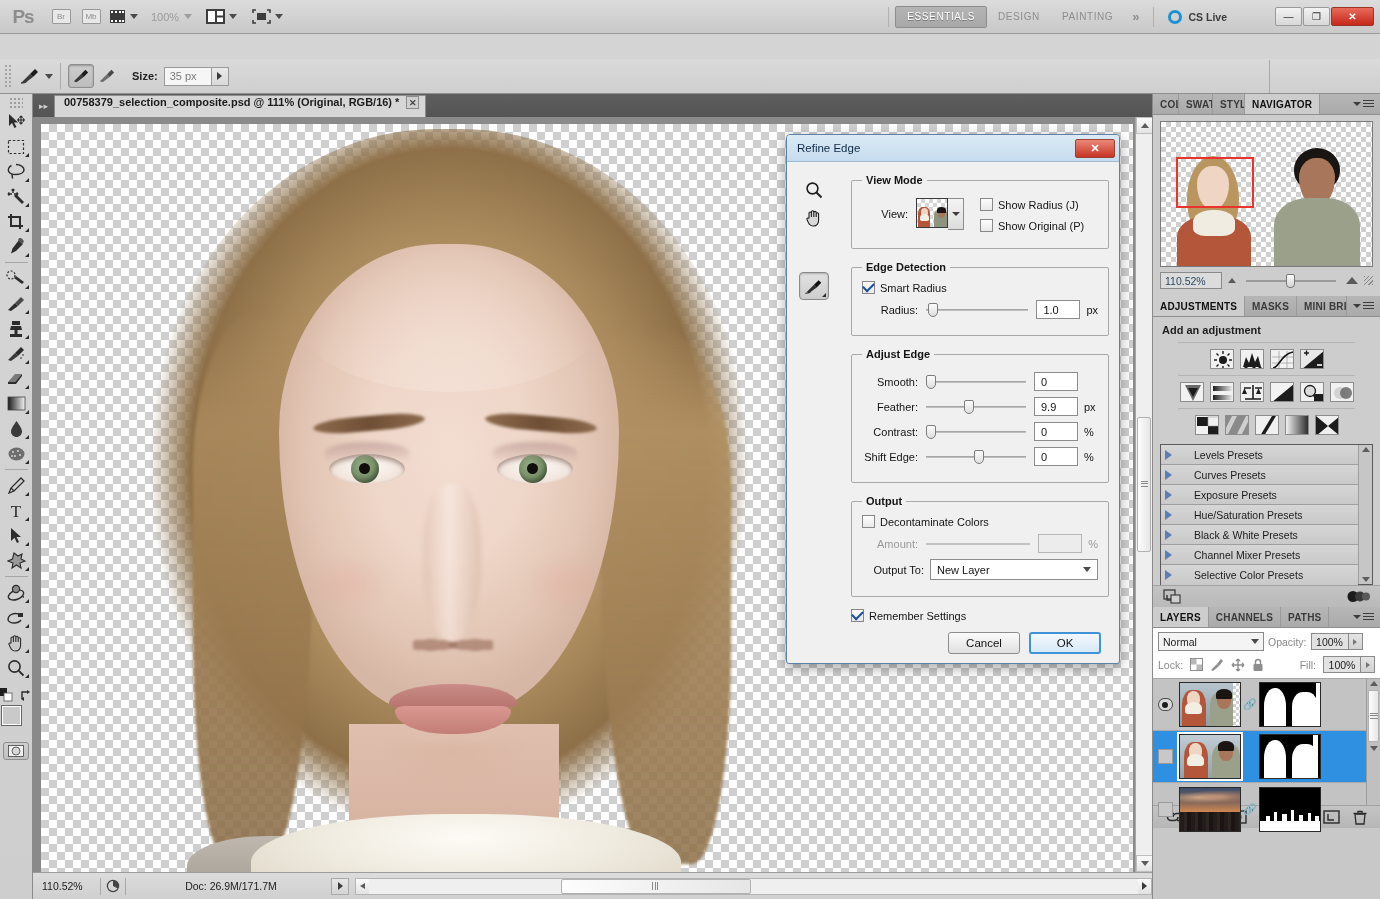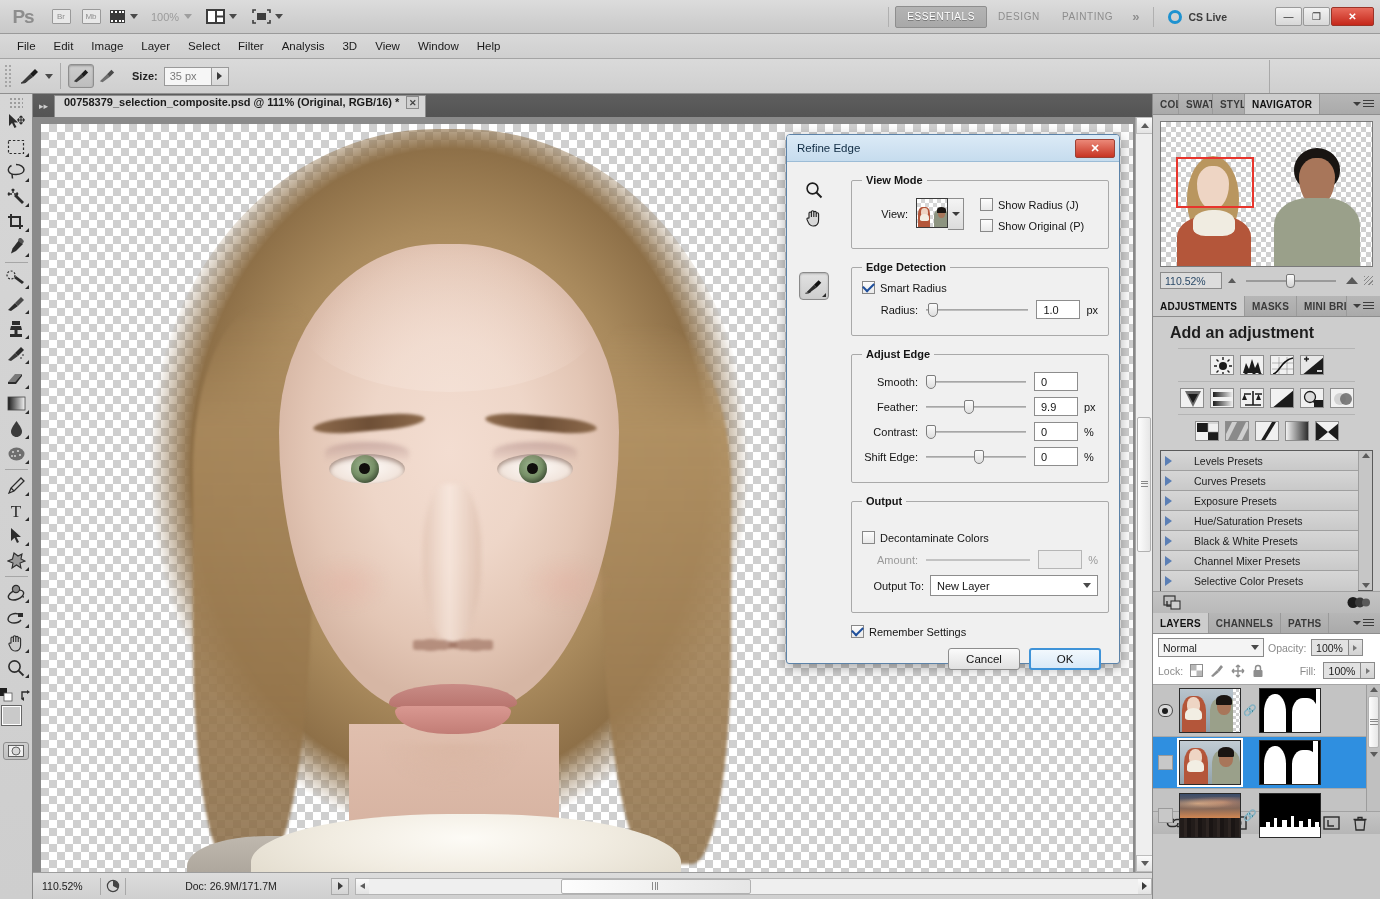--- a/index.html
+++ b/index.html
@@ -334,21 +334,21 @@
     width: 62px; height: 17px; border: 1px solid #8a8a8a; background: #dcdcdc;
     font-size: 10.5px; color: #2b4a68; display: flex; align-items: center; padding-left: 4px;
   }
   .mtn { width:0;height:0;border-left:6px solid transparent;border-right:6px solid transparent;border-bottom:7px solid #5a5a5a; }
   .mtn.sm { border-left-width:4px; border-right-width:4px; border-bottom-width:5px; }
   .navslider { flex:1; height: 2px; background:#9a9a9a; position: relative; margin: 0 4px;}
   .navthumb { position:absolute; left: 44%; top: -6px; width: 9px; height: 14px;
               background: linear-gradient(to bottom,#fbfbfb,#d4d4d4); border:1px solid #777; border-radius:2px 2px 4px 4px;}
 
   
-  .adj-title { font-size: 16px; font-weight: bold; color: #1e1e1e; margin: 3px 10px 6px; }
+  .adj-title { font-size: 11px; font-weight: bold; color: #1e1e1e; margin: 3px 2px 6px; }
   .adjrow { display: flex; justify-content: center; gap: 6px; padding: 4px 0; }
   .adjico { width: 24px; height: 20px; border: 1px solid #8d8d8d; background: #f1f1f1; overflow:hidden; position:relative; }
   .adj-sep { height:1px; background:#b4b4b4; margin: 2px 18px; }
 
   .presetbox {
     border: 1px solid #5a5a5a; background: #d2d2d2; margin-top: 5px;
     height: 141px; display: flex;
   }
   .presetlist { flex: 1; }
   .presetrow {
@@ -565,33 +565,20 @@
       <span class="cs-txt">CS Live</span>
     </div>
     <div class="spacer" style="max-width:40px"></div>
     <div class="winbtns">
       <div class="winbtn">—</div>
       <div class="winbtn">❐</div>
       <div class="winbtn close">✕</div>
     </div>
   </div>
 
-  <div class="menubar">
-    <div class="menuitem">File</div>
-    <div class="menuitem">Edit</div>
-    <div class="menuitem">Image</div>
-    <div class="menuitem">Layer</div>
-    <div class="menuitem">Select</div>
-    <div class="menuitem">Filter</div>
-    <div class="menuitem">Analysis</div>
-    <div class="menuitem">3D</div>
-    <div class="menuitem">View</div>
-    <div class="menuitem">Window</div>
-    <div class="menuitem">Help</div>
-  </div>
 
   <div class="optbar">
     <div class="grip"></div>
     <div class="tool-swatch">
       <svg width="22" height="18" viewBox="0 0 22 18">
         <path d="M3 15 L11 7 L14 10 L6 16 Z" fill="#3a3a3a"></path>
         <path d="M11 7 L16 2 L19 5 L14 10 Z" fill="#1c1c1c"></path>
         <path d="M2 16 Q6 16 8 14" stroke="#3a3a3a" stroke-width="1.3" fill="none"></path>
       </svg>
     </div>
@@ -1414,21 +1401,21 @@
             <div class="track"></div>
             <div class="knob" style="left:48%"></div>
           </div>
           <div class="valfld">0</div>
           <span class="unit" style="width:14px">%</span>
         </div>
       </fieldset>
 
       <fieldset class="grp">
         <legend>Output</legend>
-        <div class="row" style="justify-content:flex-end;margin-top:18px">
+        <div class="row" style="justify-content:flex-end;margin-top:2px">
           <span class="chk"></span>
           <span class="chklbl">Decontaminate Colors</span>
           <span style="flex:1"></span>
         </div>
         <div class="row">
           <span class="lbl dimlbl" style="width:56px;color:#9a9a9a">Amount:</span>
           <div class="slider">
             <div class="track dis"></div>
           </div>
           <div class="valfld dis"></div>

